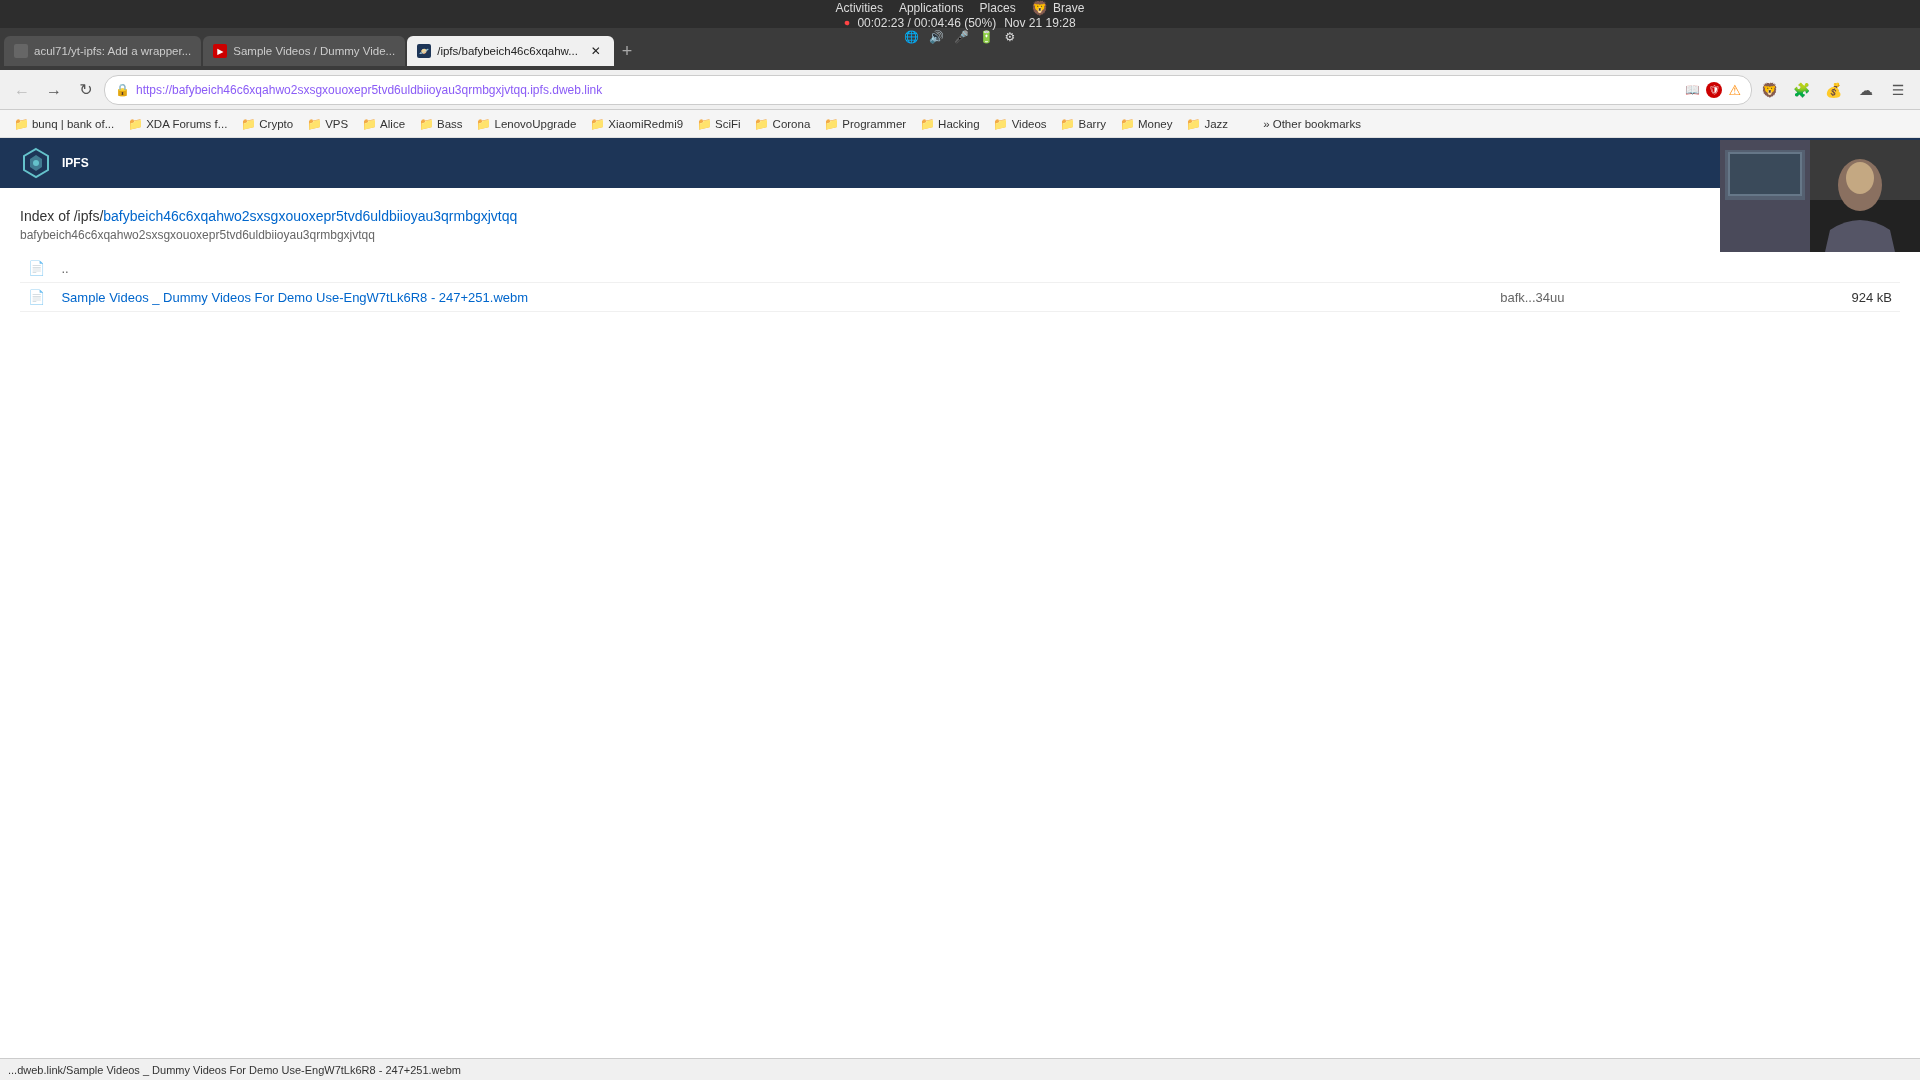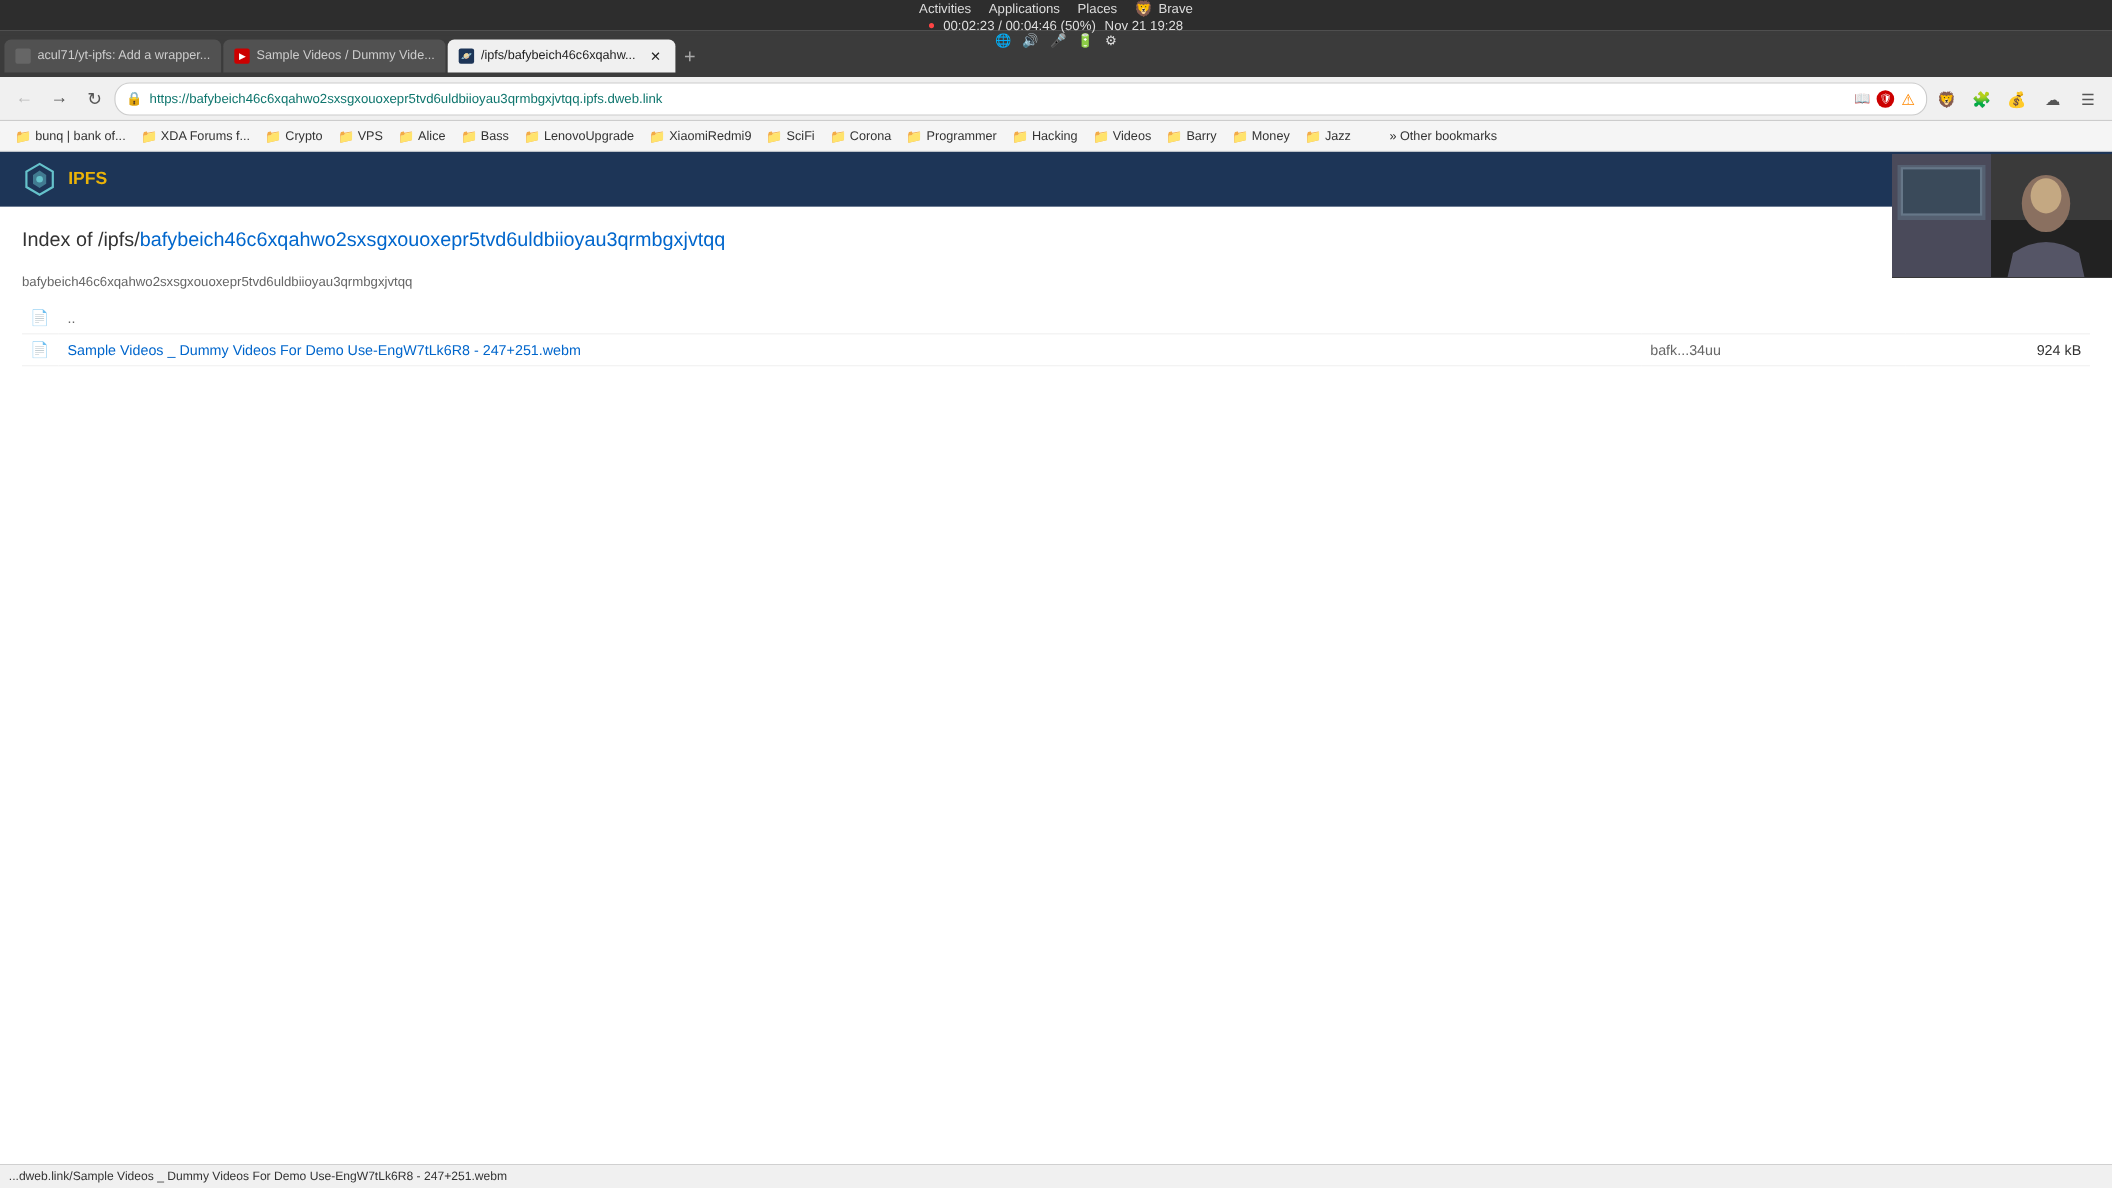--- a/index.html
+++ b/index.html
@@ -53,21 +53,21 @@
     .ipfs-header {
       display: flex; align-items: center; justify-content: space-between;
       background: #1d3557; color: #fff; height: 50px; padding: 0 20px;
     }
     .ipfs-logo { display: flex; align-items: center; gap: 10px; font-size: 20px; font-weight: bold; }
     .ipfs-header-links { display: flex; gap: 20px; align-items: center; }
     .ipfs-header-link { color: #fff; text-decoration: none; font-size: 14px; cursor: pointer; }
 
     
     .page-content { padding: 20px 20px; background: #fff; min-height: 600px; }
-    .index-title { font-size: 18px; color: #333; margin-bottom: 20px; }
+    .index-title { font-size: 14px; color: #333; margin-bottom: 4px; }
     .index-title a { color: #0066cc; text-decoration: none; }
     .cid-text { font-size: 12px; color: #666; margin-bottom: 12px; }
 
     
     .file-list { width: 100%; border-collapse: collapse; }
     .file-list td { padding: 6px 8px; font-size: 13px; border-bottom: 1px solid #f0f0f0; }
     .file-icon { color: #666; font-size: 14px; }
     .file-link { color: #0066cc; text-decoration: none; font-size: 13px; margin-top: 47px; }
     .file-hash { color: #666; font-size: 12px; margin-left: 32px; }
     .file-size { color: #333; font-size: 12px; text-align: right; }
@@ -92,21 +92,21 @@
 
     
     .brave-icon { color: #ff6633; font-size: 14px; }
 
     
     .address-bar-wrapper {
       flex: 1; height: 30px; background: #fff; border: 1px solid #ccc; border-radius: 14px;
       display: flex; align-items: center; padding: 0 10px; gap: 6px;
     }
     .lock-icon { color: #555; font-size: 12px; }
-    .address-text { flex: 1; font-size: 12px; color: #0f766e; overflow: hidden; white-space: nowrap; text-overflow: ellipsis; }
+    .address-text { flex: 1; font-size: 12px; color: #8b5cf6; overflow: hidden; white-space: nowrap; text-overflow: ellipsis; }
     .shield-badge { background: #cc0000; color: #fff; border-radius: 50%; width: 16px; height: 16px; display: flex; align-items: center; justify-content: center; font-size: 9px; }
     .warning-badge { color: #ff8800; font-size: 14px; }
 
     .tab-bar-wrapper { background: #3b3b3b; padding-top: 4px; }
 
     
     .rec-indicator { color: #ff4444; font-size: 10px; }
   </style>
 </head>
 <body>
@@ -247,21 +247,21 @@
   <span class="other-bookmarks">» Other bookmarks</span>
 </div>
 
 <div class="ipfs-header">
   <div class="ipfs-logo">
     <svg width="32" height="32" viewBox="0 0 32 32">
       <polygon points="16,2 28,9 28,23 16,30 4,23 4,9" fill="none" stroke="#65c2cb" stroke-width="2"></polygon>
       <polygon points="16,8 22,12 22,20 16,24 10,20 10,12" fill="#65c2cb" opacity="0.5"></polygon>
       <circle cx="16" cy="16" r="3" fill="#65c2cb"></circle>
     </svg>
-    <span style="color:#eab308;font-weight:bold;font-size:16px;">IPFS</span>
+    <span style="color:#ffffff;font-weight:bold;font-size:12px;">IPFS</span>
   </div>
   <div class="ipfs-header-links">
     <a class="ipfs-header-link">About IPFS</a>
     <a class="ipfs-header-link">Install IPFS</a>
   </div>
 </div>
 
 <div class="page-content">
   <div class="index-title">
     <span>Index of /ipfs/</span><a href="#" style="color:#0066cc;text-decoration:none;">bafybeich46c6xqahwo2sxsgxouoxepr5tvd6uldbiioyau3qrmbgxjvtqq</a>

